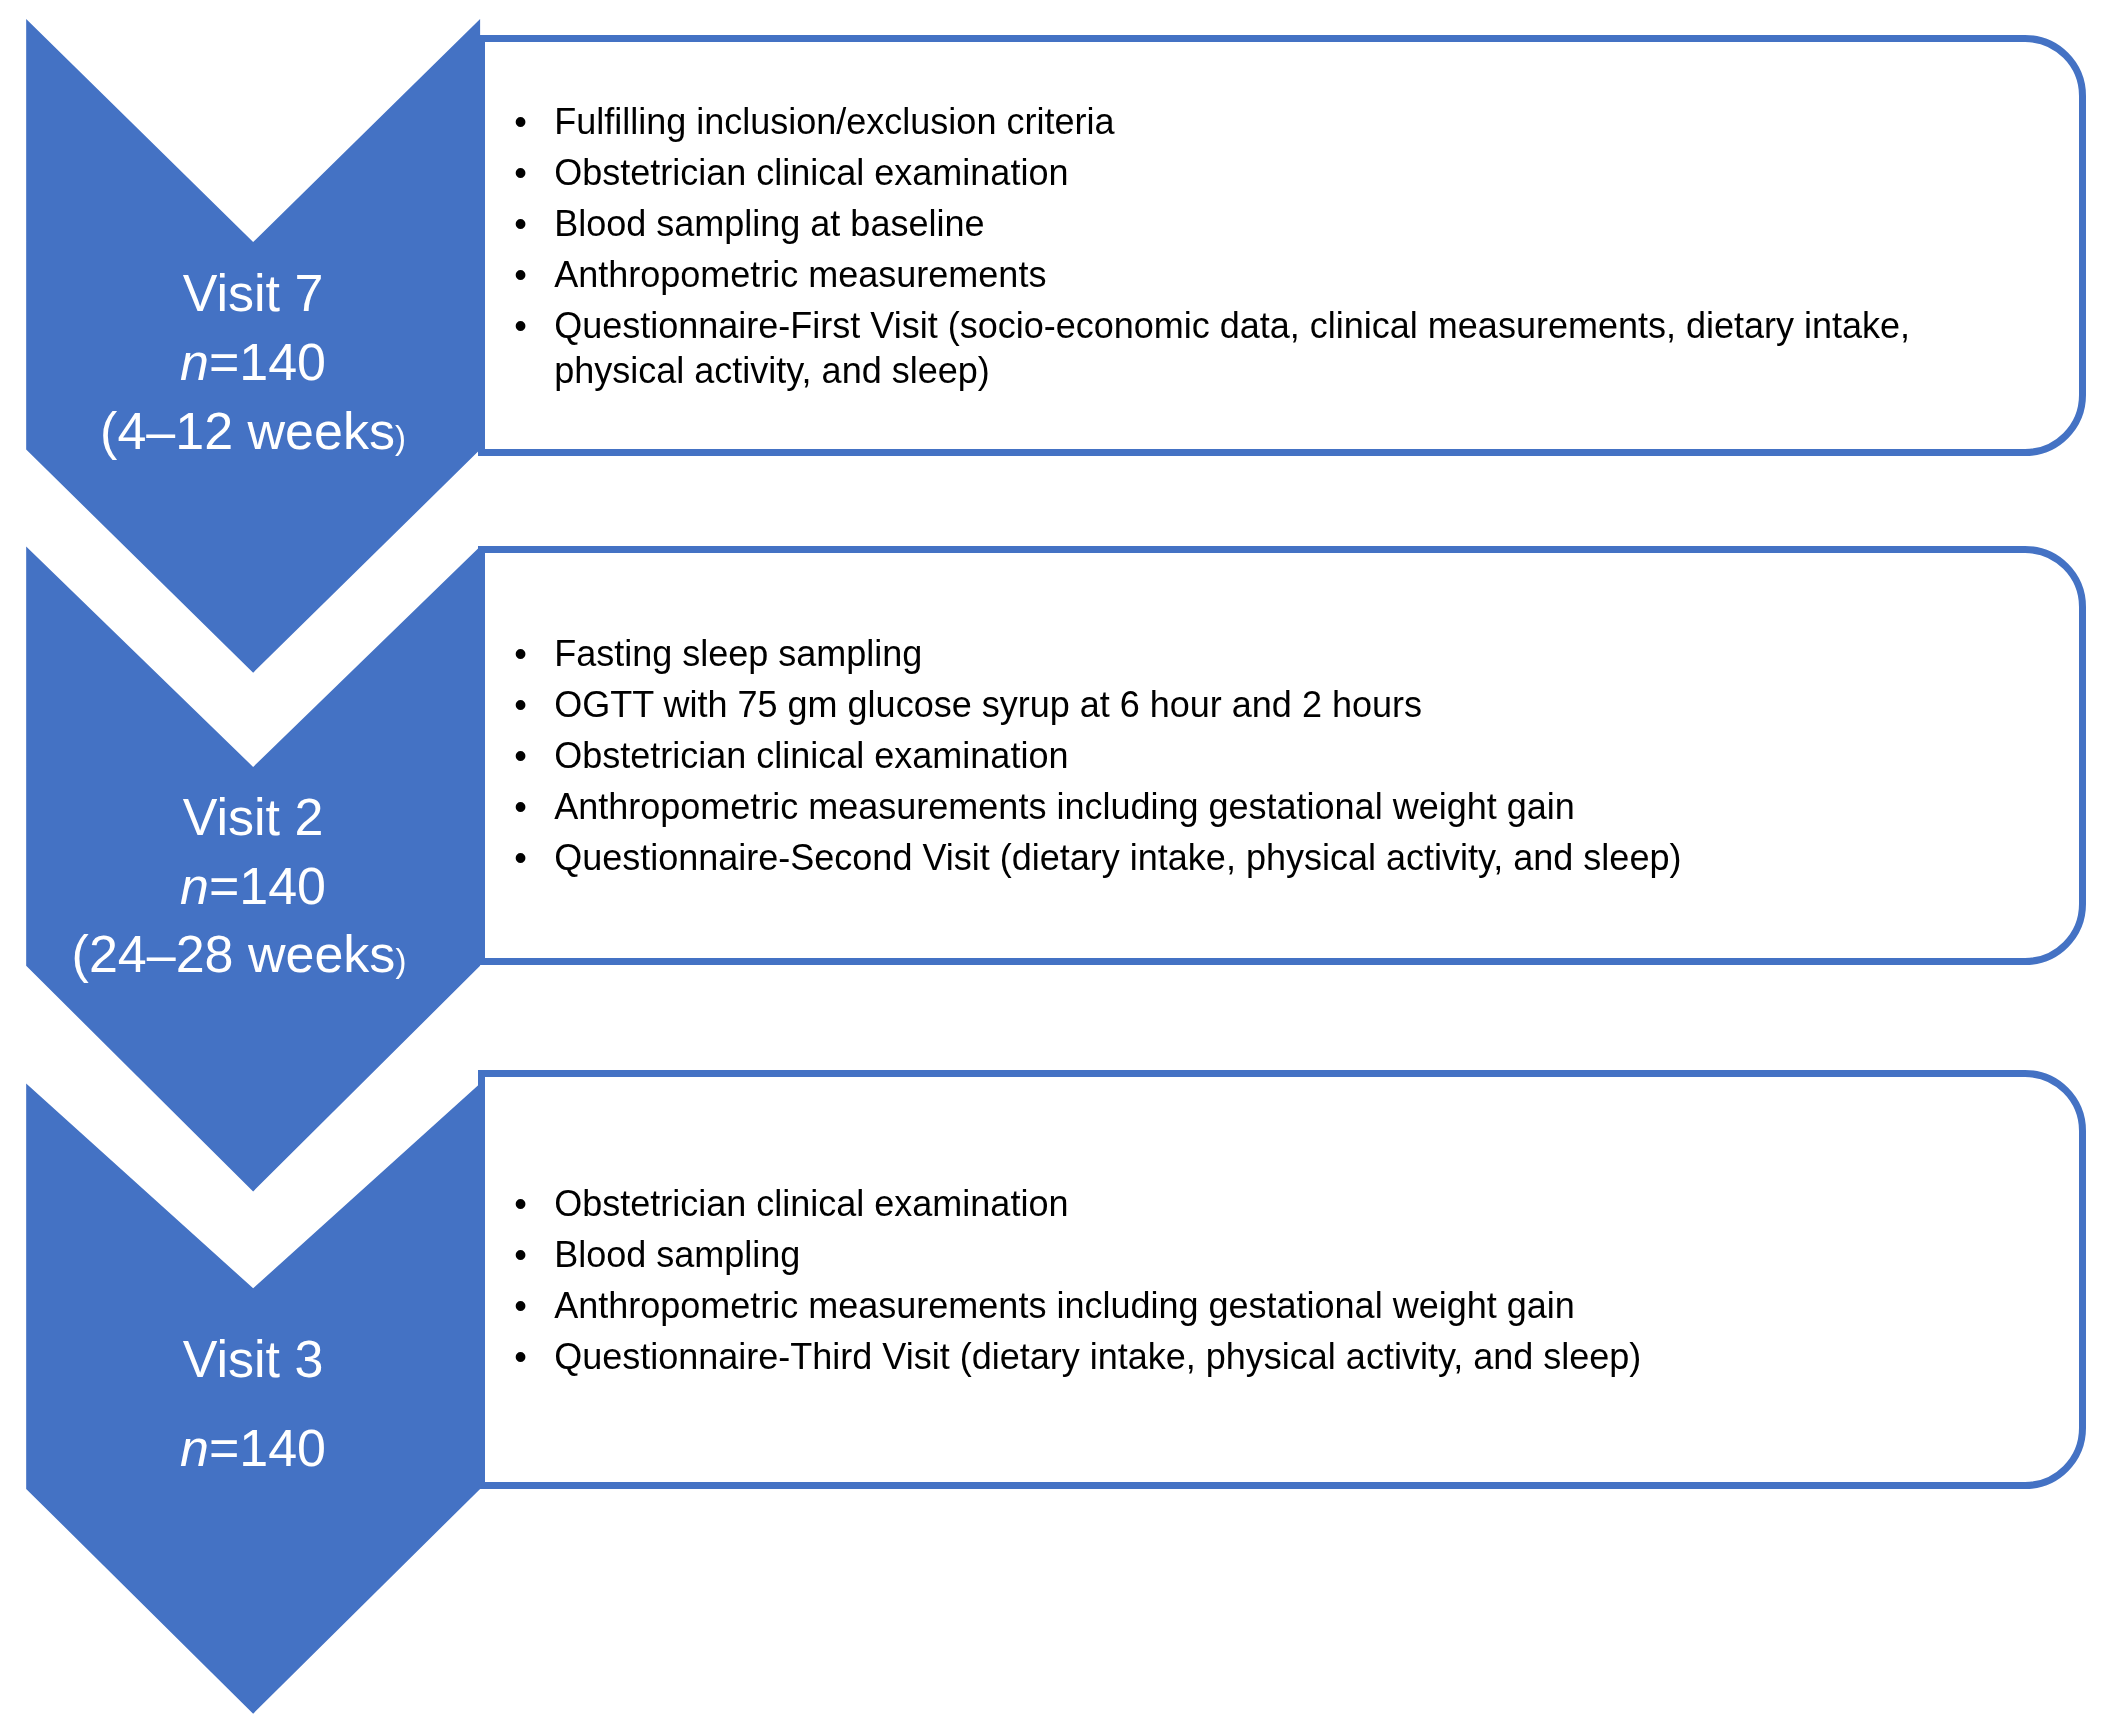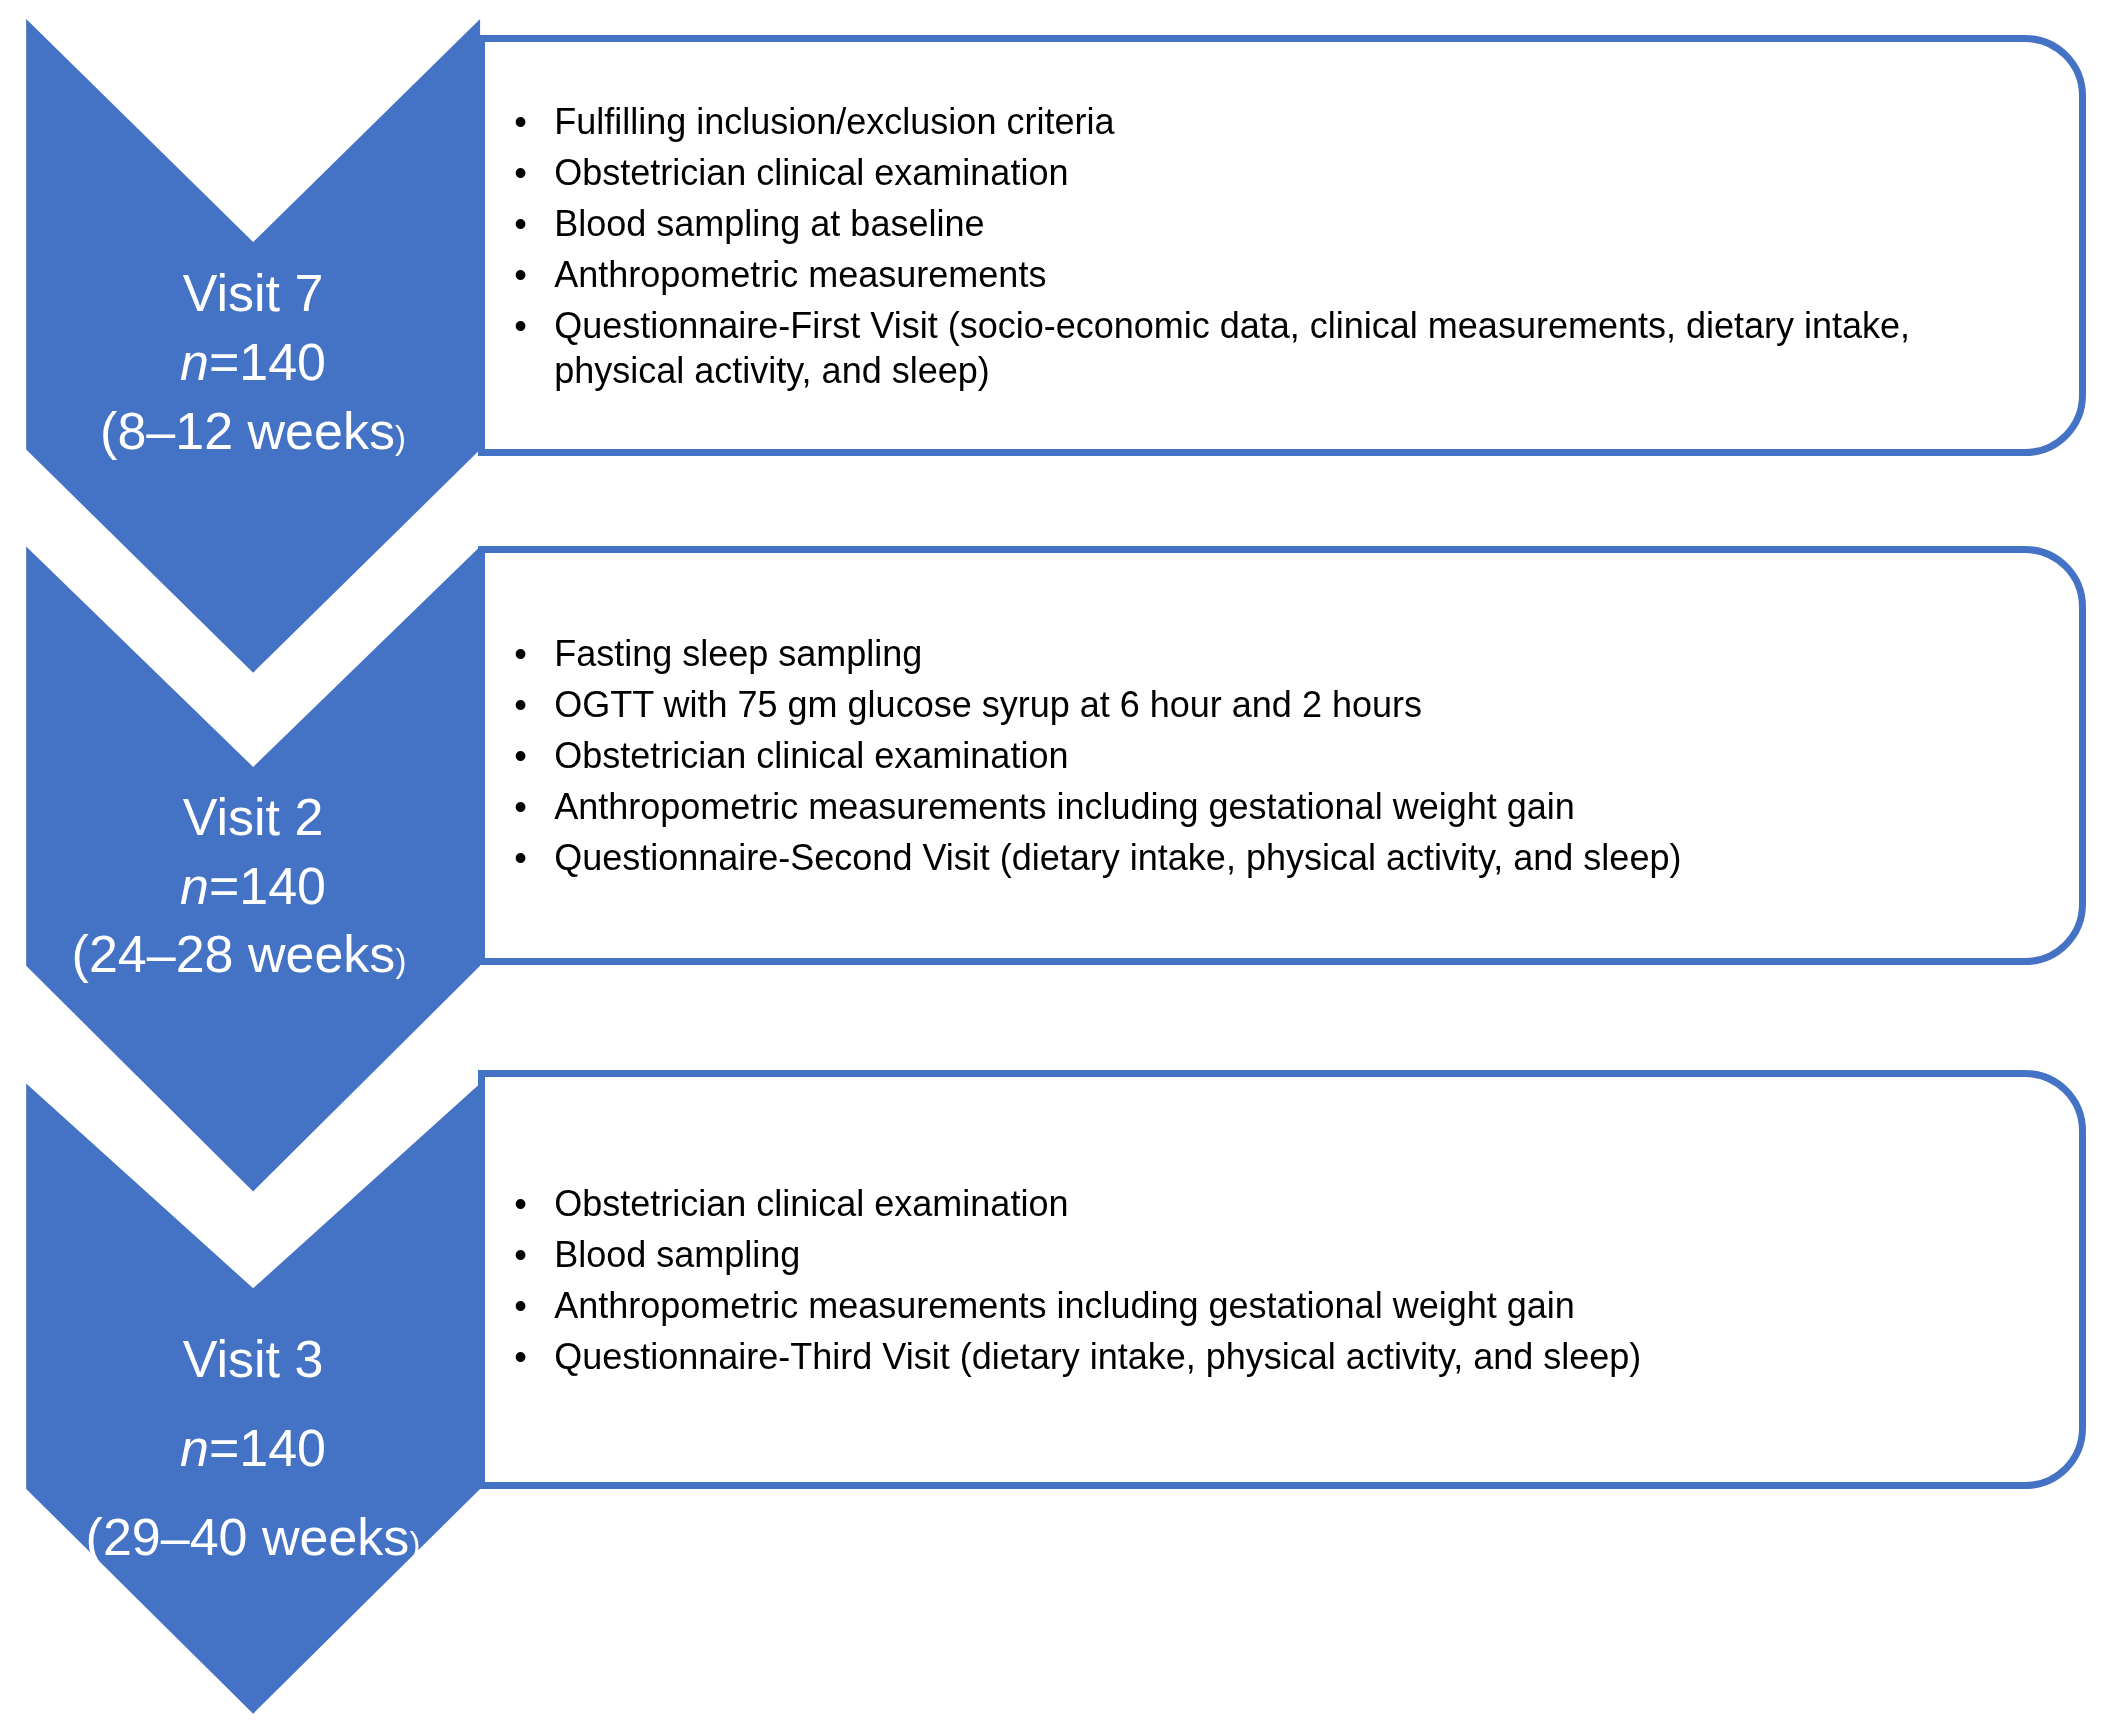--- a/index.html
+++ b/index.html
@@ -56,29 +56,28 @@
 <div id="canvas">
 
   <svg id="chevron-layer" viewBox="0 0 2434 2002" xmlns="http://www.w3.org/2000/svg" aria-hidden="true">
     <polygon points="30,22 292.5,280 555,22 555,520 292.5,778 30,520"></polygon>
     <polygon points="30,632 292.5,887 555,632 555,1117 292.5,1378 30,1117"></polygon>
     <polygon points="30,1253 292.5,1490 555,1253 555,1722 292.5,1982 30,1722"></polygon>
   </svg>
 
   <div class="chev-label" id="v1-title">Visit 7</div>
   <div class="chev-label" id="v1-n"><span class="it">n</span><span>=140</span></div>
-  <div class="chev-label" id="v1-weeks"><span>(8–12 weeks</span><span class="small-paren">)</span></div>
+  <div class="chev-label" id="v1-weeks"><span>(4–12 weeks</span><span class="small-paren">)</span></div>
 
   <div class="chev-label" id="v2-title">Visit 2</div>
   <div class="chev-label" id="v2-n"><span class="it">n</span><span>=140</span></div>
   <div class="chev-label" id="v2-weeks"><span>(24–28 weeks</span><span class="small-paren">)</span></div>
 
   <div class="chev-label" id="v3-title">Visit 3</div>
   <div class="chev-label" id="v3-n"><span class="it">n</span><span>=140</span></div>
-  <div class="chev-label" id="v3-weeks"><span>(29–40 weeks</span><span class="small-paren">)</span></div>
 
   <div class="proc-box" id="box-1">
     <ul class="bullets">
       <li>
           <span class="dot">•</span>
           <span class="txt">Fulfilling inclusion/exclusion criteria</span>
         </li>
       <li>
           <span class="dot">•</span>
           <span class="txt">Obstetrician clinical examination</span>

